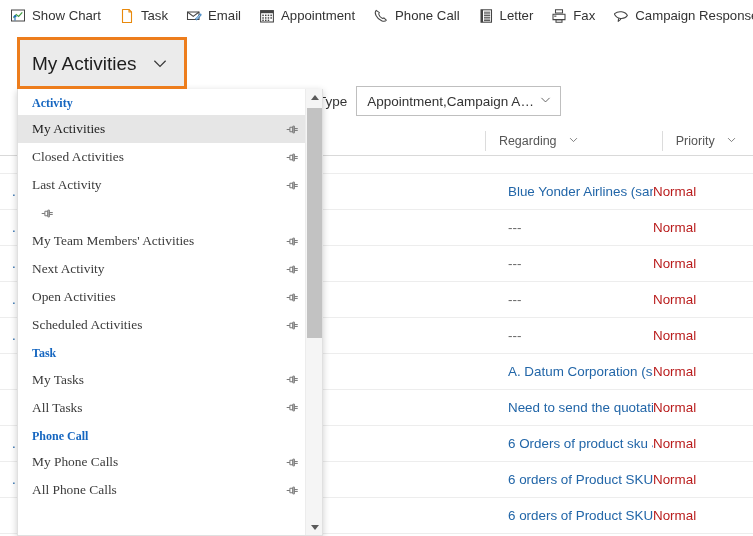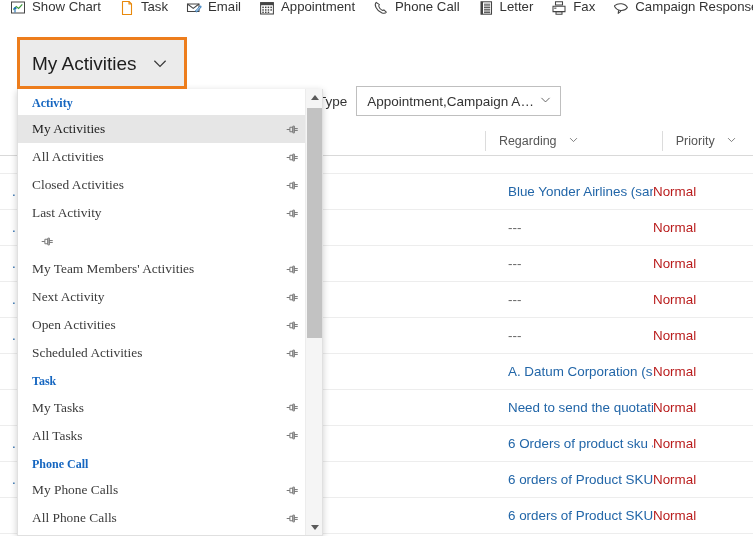--- a/index.html
+++ b/index.html
@@ -11,21 +11,21 @@
     overflow: hidden;
   }
   #root { position: relative; width: 753px; height: 536px; background: #fff; }
 
   
   .cmdbar {
     position: absolute; top: 0; left: 0; width: 753px; height: 31px;
     display: flex; align-items: center; background: #fff;
   }
   .cmd {
-    display: flex; align-items: flex-start; gap: 6px;
+    display: flex; align-items: center; gap: 6px;
     height: 31px; padding: 0 9px;
     font-size: 13.2px; color: #333; white-space: nowrap; cursor: pointer;
   }
   .cmd:first-child { padding-left: 10px; }
   .cmd .glyph { display: flex; align-items: center; justify-content: center;
                 width: 16px; height: 16px; flex: none; }
   .cmd .lbl { line-height: 1; }
 
   
   .viewsel {
@@ -340,33 +340,20 @@
               <g stroke="#767676" stroke-width="1.05" fill="none">
                 <path d="M1.8 8 H5.2"></path>
                 <path d="M5.2 5.6 H8.4 V10.4 H5.2 Z"></path>
                 <path d="M8.4 4.4 H10 V11.6 H8.4 Z"></path>
                 <path d="M10 7 H13.6 M10 9 H13.6"></path>
               </g>
             </svg>
           </span>
         </div>
         <div class="fly-item">
-          <span class="iname">All Activities</span>
-          <span class="pin">
-            <svg width="15" height="15" viewBox="0 0 16 16">
-              <g stroke="#767676" stroke-width="1.05" fill="none">
-                <path d="M1.8 8 H5.2"></path>
-                <path d="M5.2 5.6 H8.4 V10.4 H5.2 Z"></path>
-                <path d="M8.4 4.4 H10 V11.6 H8.4 Z"></path>
-                <path d="M10 7 H13.6 M10 9 H13.6"></path>
-              </g>
-            </svg>
-          </span>
-        </div>
-        <div class="fly-item">
           <span class="iname">Closed Activities</span>
           <span class="pin">
             <svg width="15" height="15" viewBox="0 0 16 16">
               <g stroke="#767676" stroke-width="1.05" fill="none">
                 <path d="M1.8 8 H5.2"></path>
                 <path d="M5.2 5.6 H8.4 V10.4 H5.2 Z"></path>
                 <path d="M8.4 4.4 H10 V11.6 H8.4 Z"></path>
                 <path d="M10 7 H13.6 M10 9 H13.6"></path>
               </g>
             </svg>

